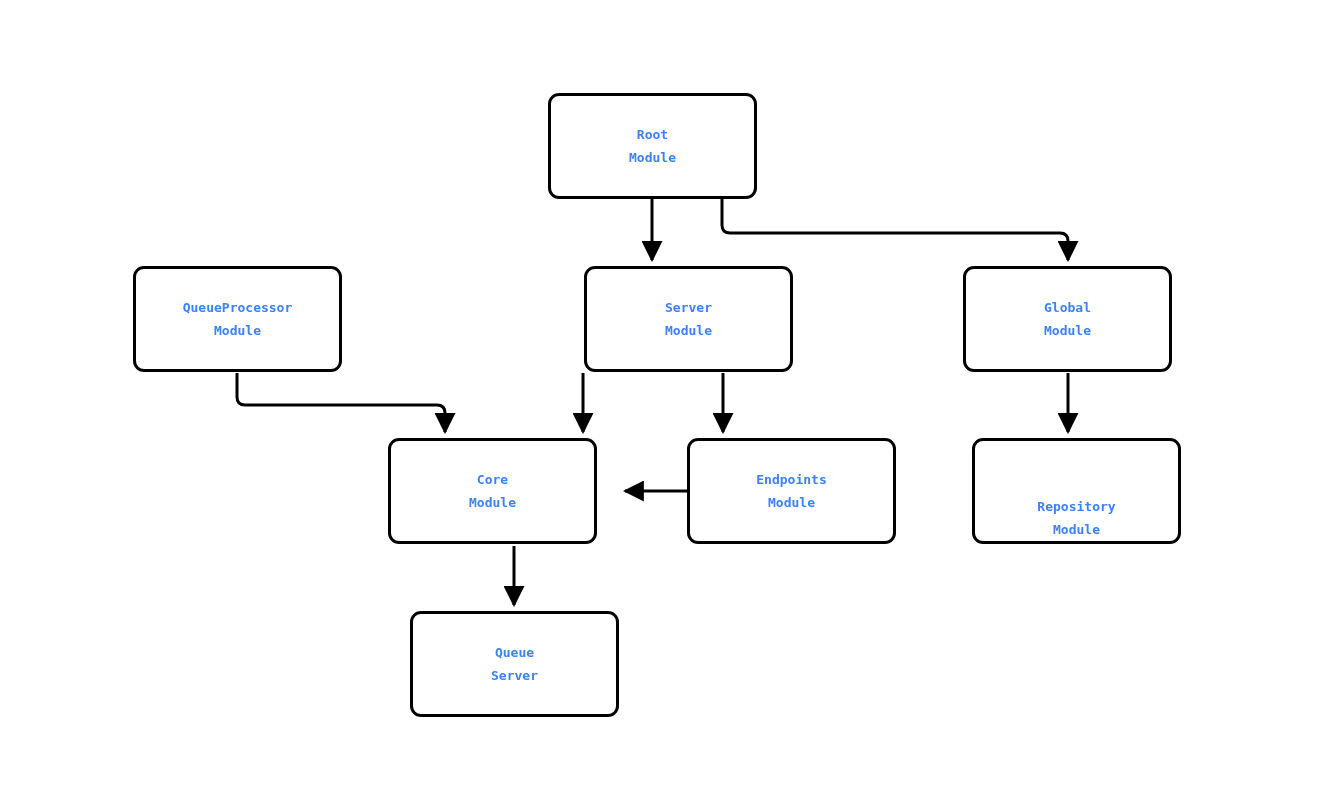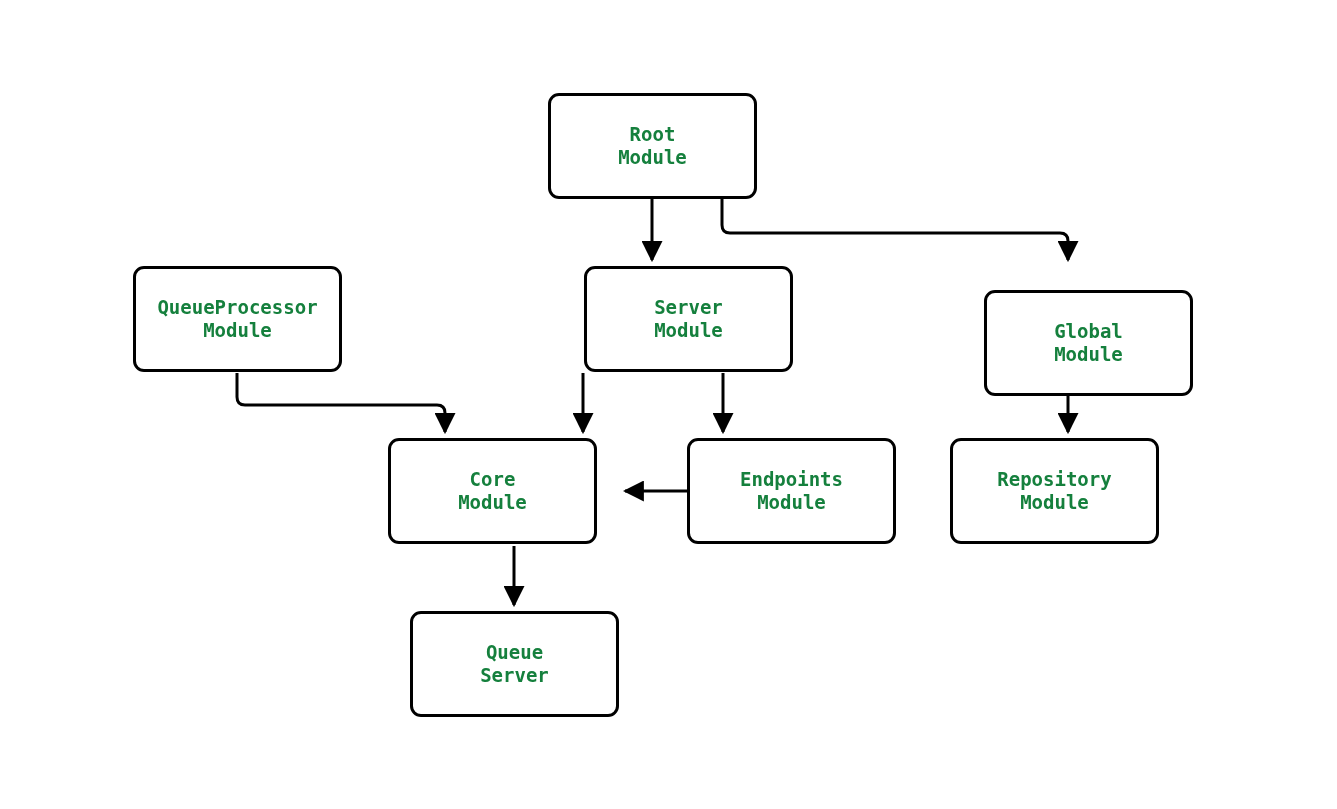--- a/index.html
+++ b/index.html
@@ -27,34 +27,34 @@
     height: 106px;
     background: #ffffff;
     border: 3px solid #000000;
     border-radius: 11px;
     display: flex;
     align-items: center;
     justify-content: center;
     text-align: center;
   }
   .node-label {
-    font-size: 19px;
+    font-size: 13px;
     font-weight: bold;
     line-height: 23px;
-    color: #15803d;
+    color: #3b82f6;
     white-space: pre-line;
   }
   
   .n-root           { left: 548px; top:  93px; }
   .n-queueprocessor { left: 133px; top: 266px; }
   .n-server         { left: 548px; top: 266px; margin-left: 36px; }
-  .n-global         { left: 984px; top: 266px; margin-top: 24px; }
+  .n-global         { left: 963px; top: 266px; }
   .n-core           { left: 388px; top: 438px; }
   .n-endpoints      { left: 687px; top: 438px; }
-  .n-repository     { left: 950px; top: 438px; }
+  .n-repository     { left: 972px; top: 438px; align-items: flex-end; }
   .n-queue          { left: 410px; top: 611px; }
   .edge {
     fill: none;
     stroke: #000000;
     stroke-width: 3;
   }
 </style>
 </head>
 <body>
 

